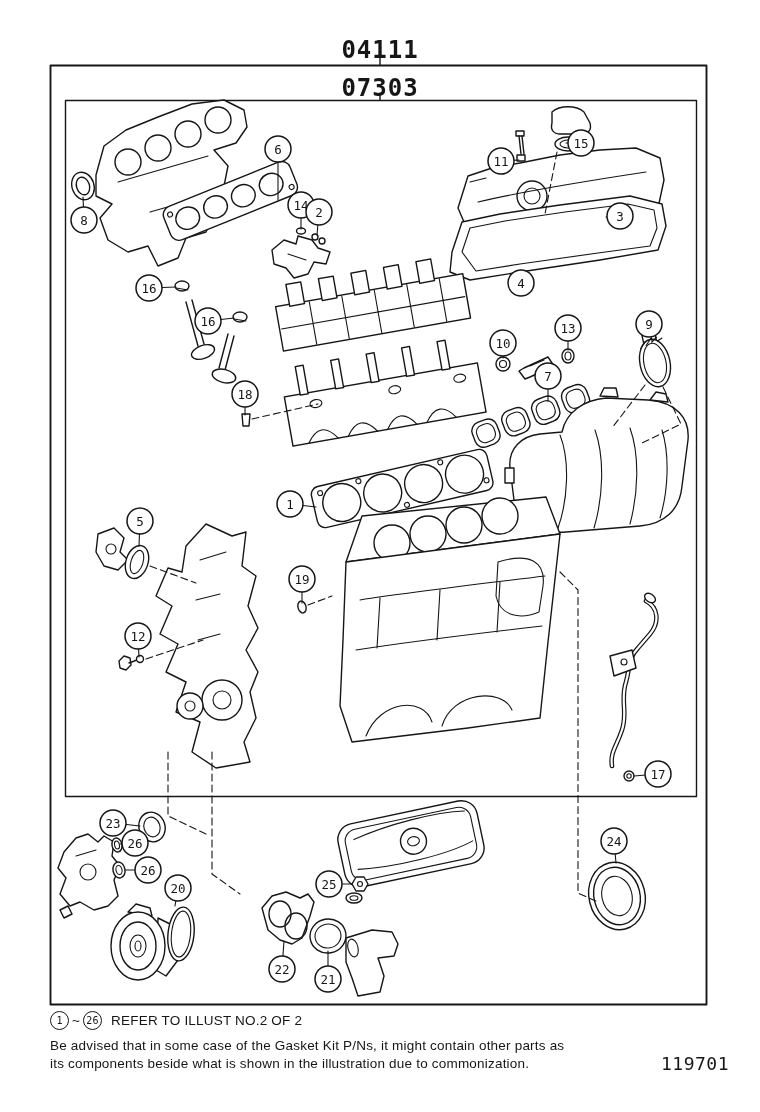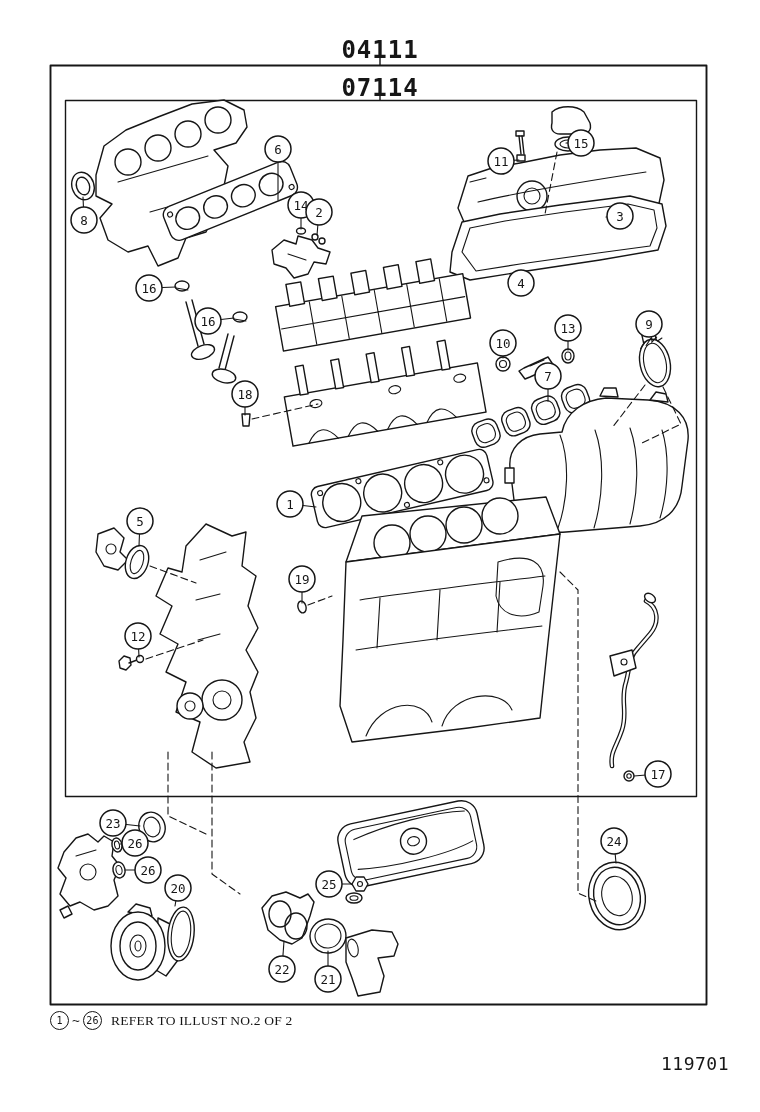--- a/index.html
+++ b/index.html
@@ -23,33 +23,33 @@
     font-family:"DejaVu Sans Mono",monospace;font-weight:bold;
     font-size:24px;letter-spacing:1px;white-space:nowrap;
   }
   .footer-line{position:absolute;left:50px;white-space:nowrap;font-size:13.5px;letter-spacing:.2px;}
   .refer-row{display:flex;align-items:center;gap:3px;}
   .circ-num{
     display:inline-flex;width:17px;height:17px;border:1.4px solid #161616;border-radius:50%;
     align-items:center;justify-content:center;font-size:10px;line-height:1;
     font-family:"DejaVu Sans Mono",monospace;flex:0 0 auto;
   }
-  .refer-text{margin-left:6px;font-family:Liberation Serif, serif;}
+  .refer-text{margin-left:6px;}
   .page-code{
     position:absolute;right:31px;top:1053px;font-size:18px;
     font-family:"DejaVu Sans Mono",monospace;letter-spacing:.5px;
   }
 </style>
 </head>
 <body>
 
 <div class="stage">
 
   <div class="code-label" style="left:380px;top:36px;">04111</div>
-  <div class="code-label" style="left:380px;top:74px;">07114</div>
+  <div class="code-label" style="left:380px;top:74px;">07303</div>
 
   <svg width="760" height="1112" viewBox="0 0 760 1112">
 
     <line class="ln" x1="380" y1="56" x2="380" y2="65"></line>
     <line class="ln" x1="380" y1="93" x2="380" y2="100"></line>
     <rect class="ln thick" x="50.5" y="65.5" width="656" height="939"></rect>
     <rect class="ln" x="65.5" y="100.5" width="631" height="696"></rect>
 
     <g>
       <path class="lnf" d="M96,175 L104,146 L126,130 L158,117 L192,104 L224,100 L244,110 L247,127 L236,143 L214,150 L228,166 L224,186 L200,196 L214,214 L206,232 L186,238 L178,258 L158,266 L148,246 L128,252 L108,240 L100,218 L112,204 L96,196 Z"></path>
@@ -499,14 +499,16 @@
         </g>
       </g>
   </svg>
 
   <div class="footer-line refer-row" style="top:1011px;">
     <span class="circ-num">1</span>
     <span>~</span>
     <span class="circ-num">26</span>
     <span class="refer-text">REFER TO ILLUST NO.2 OF 2</span>
   </div>
+  <div class="footer-line" style="top:1038px;">Be advised that in some case of the Gasket Kit P/Ns,  it might contain other parts as</div>
+  <div class="footer-line" style="top:1056px;">its components beside what is shown in the illustration due to commonization.</div>
   <div class="page-code">119701</div>
 </div>
 
 </body></html>

